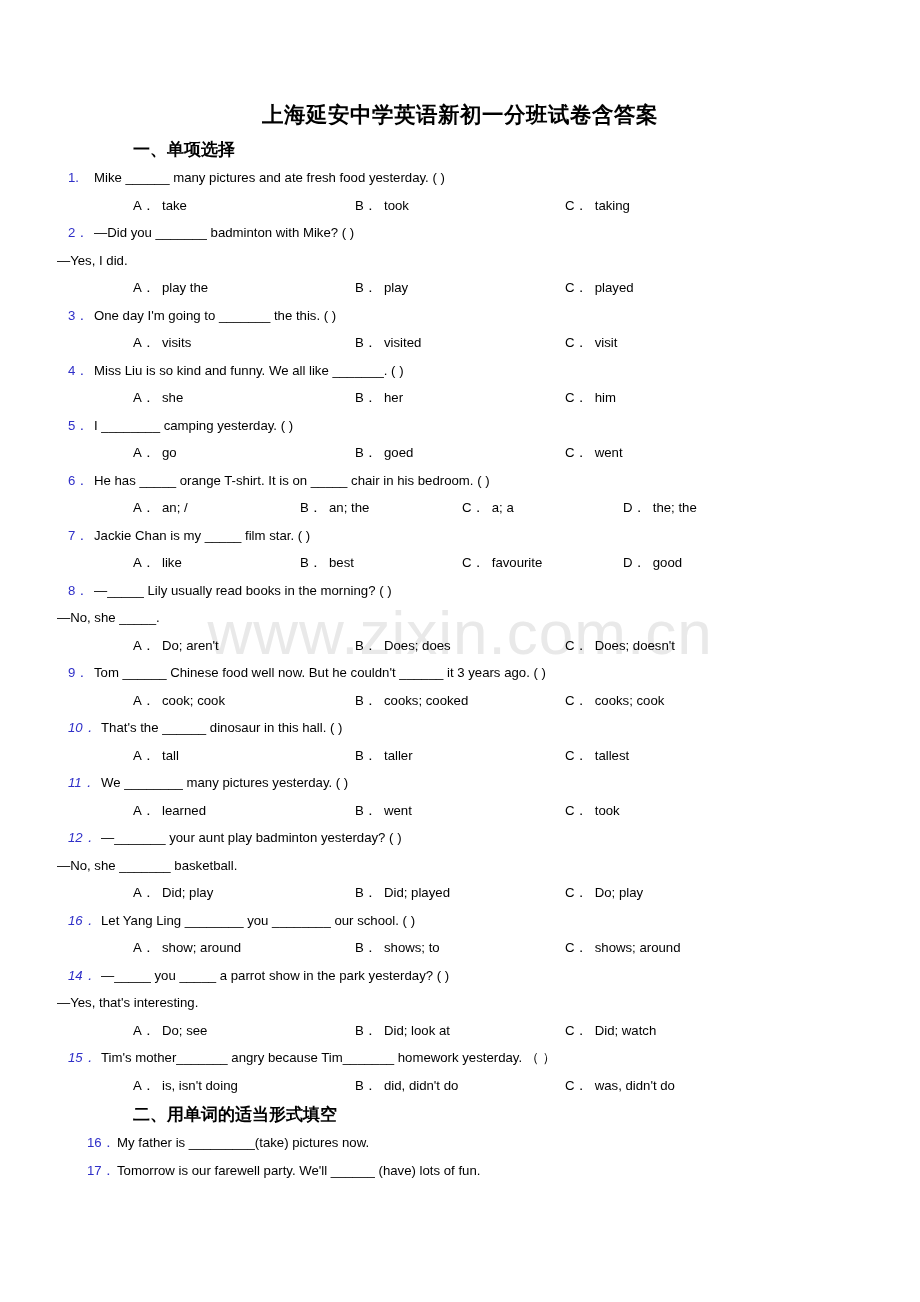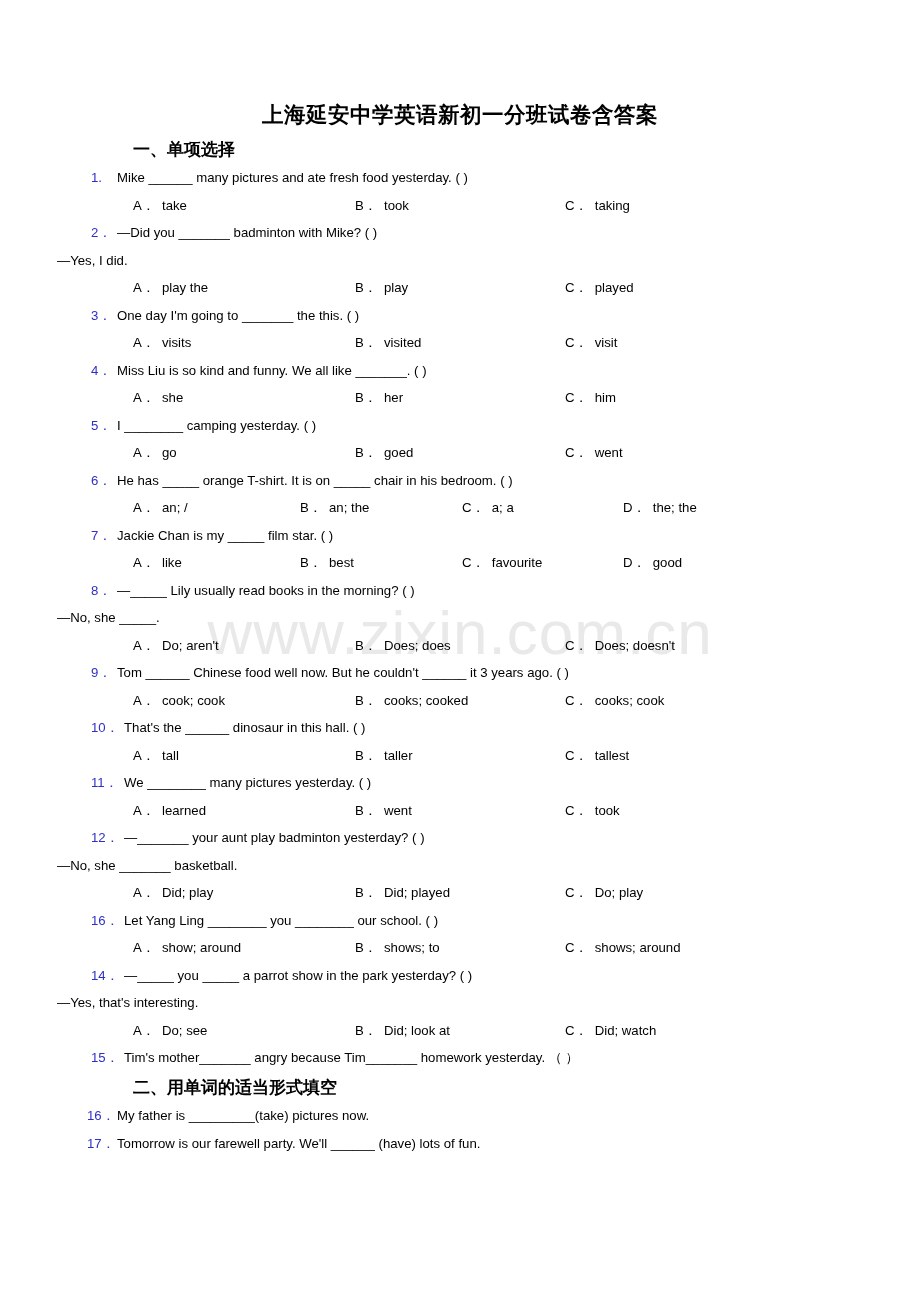--- a/index.html
+++ b/index.html
@@ -67,31 +67,32 @@
     line-height: 26px;
     margin: 2px 0 2px 0;
     padding-left: 133px;
     color: #000;
   }
 
   
   .q-line {
     font-size: 13.2px;
     line-height: 27.5px;
-    padding-left: 91px;
+    padding-left: 68px;
     white-space: nowrap;
     color: #000;
   }
   .q-num {
     color: #2f2fc8;
     display: inline-block;
     min-width: 26px;
   }
   .q-num.wide {
     min-width: 33px;
+    font-style: italic;
   }
   .q-text {
     color: #000;
   }
 
   
   .q-cont {
     font-size: 13.2px;
     line-height: 27.5px;
     padding-left: 57px;
@@ -281,20 +282,25 @@
     <div class="q-cont">—Yes, that's interesting.</div>
     <div class="opt-row cols3">
       <span class="opt"><span class="ltr">A．</span><span>Do; see</span></span>
       <span class="opt"><span class="ltr">B．</span><span>Did; look at</span></span>
       <span class="opt"><span class="ltr">C．</span><span>Did; watch</span></span>
     </div>
 
     <div class="q-line">
       <span class="q-num wide">15．</span><span class="q-text">Tim's mother_______ angry because Tim_______ homework yesterday. （  ）</span>
     </div>
+    <div class="opt-row cols3">
+      <span class="opt"><span class="ltr">A．</span><span>is, isn't doing</span></span>
+      <span class="opt"><span class="ltr">B．</span><span>did, didn't do</span></span>
+      <span class="opt"><span class="ltr">C．</span><span>was, didn't do</span></span>
+    </div>
 
     <div class="section-heading">二、用单词的适当形式填空</div>
 
     <div class="fill-line">
       <span class="q-num">16．</span><span class="q-text">My father is _________(take) pictures now.</span>
     </div>
     <div class="fill-line">
       <span class="q-num">17．</span><span class="q-text">Tomorrow is our farewell party. We'll ______ (have) lots of fun.</span>
     </div>
 

